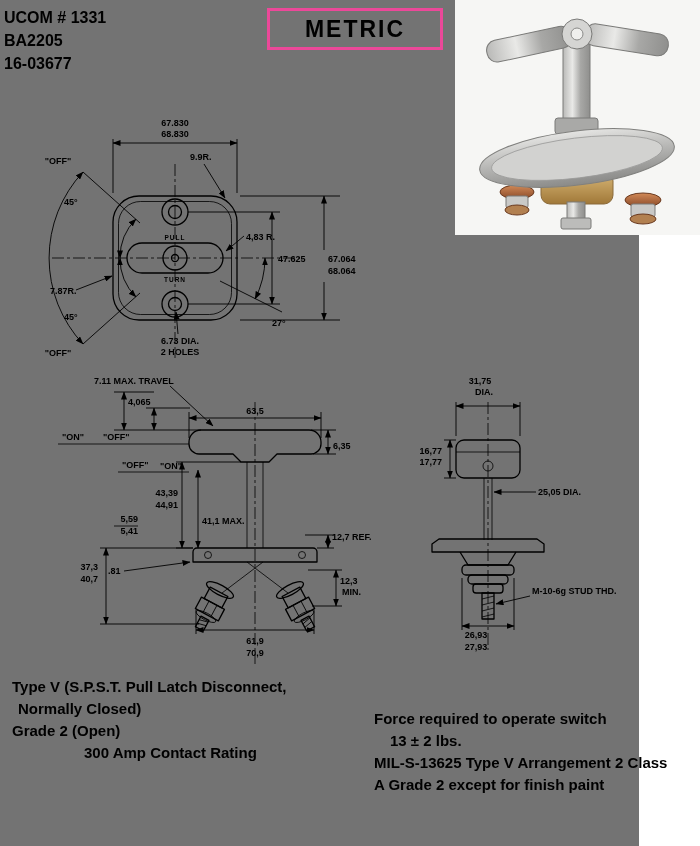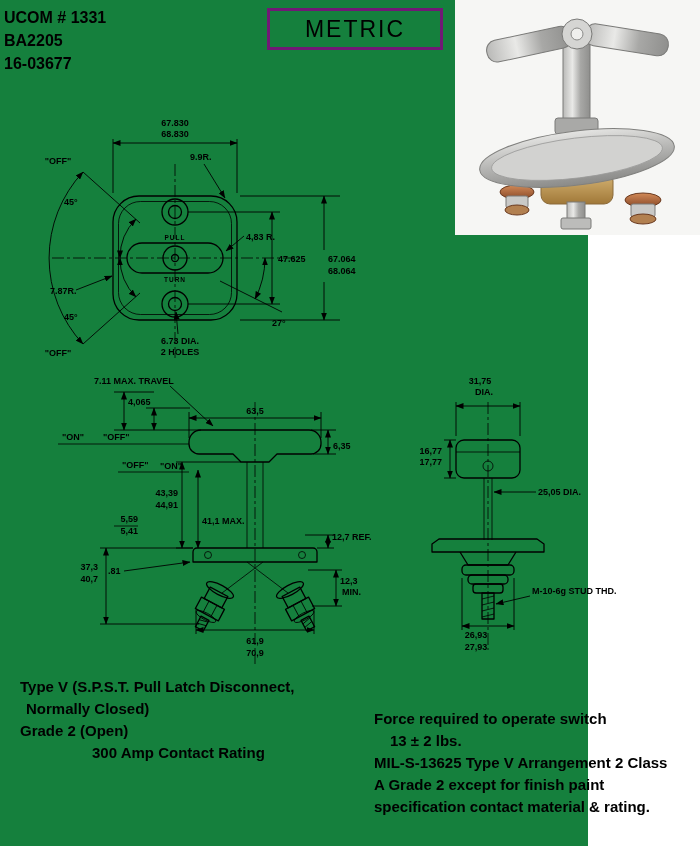--- a/index.html
+++ b/index.html
@@ -1,23 +1,23 @@
 <!DOCTYPE html>
 <html><head>
 <meta charset="utf-8">
 <style>
   *{margin:0;padding:0;box-sizing:border-box}
   html,body{background:#fff}
   body{width:700px;height:846px;position:relative;font-family:"Liberation Sans",sans-serif;color:#000;overflow:hidden}
-  .page{position:absolute;left:0;top:0;width:588px;height:846px;background:#15803d}
+  .page{position:absolute;left:0;top:0;width:639px;height:846px;background:#737373}
   .hdr{position:absolute;left:4px;top:6px;font-weight:bold;font-size:16px;line-height:23px}
-  .metric{position:absolute;left:267px;top:8px;width:176px;height:42px;border:3px solid #701a75;
-          display:flex;align-items:center;justify-content:center;font-weight:normal;font-size:23px;letter-spacing:2px}
+  .metric{position:absolute;left:267px;top:8px;width:176px;height:42px;border:3px solid #ec4899;
+          display:flex;align-items:center;justify-content:center;font-weight:bold;font-size:23px;letter-spacing:2px}
   .notes{position:absolute;font-weight:bold;font-size:15px;line-height:22px;white-space:nowrap}
-  .notes-left{left:20px;top:676px;width:360px}
+  .notes-left{left:12px;top:676px;width:360px}
   .notes-right{left:374px;top:708px;width:324px}
   .indent1{padding-left:6px}
   .indent2{padding-left:72px}
   .indent3{padding-left:16px}
   svg{position:absolute;overflow:visible}
   .ln{fill:none;stroke:#000;stroke-width:1.3;stroke-linejoin:round}
   .tn{fill:none;stroke:#000;stroke-width:0.8}
   .dl{fill:none;stroke:#000;stroke-width:0.9}
   .cl{fill:none;stroke:#000;stroke-width:0.8;stroke-dasharray:12 3 3 3}
   .dim{font-family:"Liberation Sans",sans-serif;font-size:9px;font-weight:bold;fill:#000}
@@ -393,16 +393,15 @@
     <div class="indent1">Normally Closed)</div>
     <div>Grade 2 (Open)</div>
     <div class="indent2">300 Amp Contact Rating</div>
   </div>
 
   <div class="notes notes-right">
     <div>Force required to operate switch</div>
     <div class="indent3">13 ± 2 lbs.</div>
     <div>MIL-S-13625 Type V Arrangement 2 Class</div>
     <div>A Grade 2 except for finish paint</div>
-    <div>specification contact material &amp; rating.</div>
   </div>
 
 </div>
 
 </body></html>

